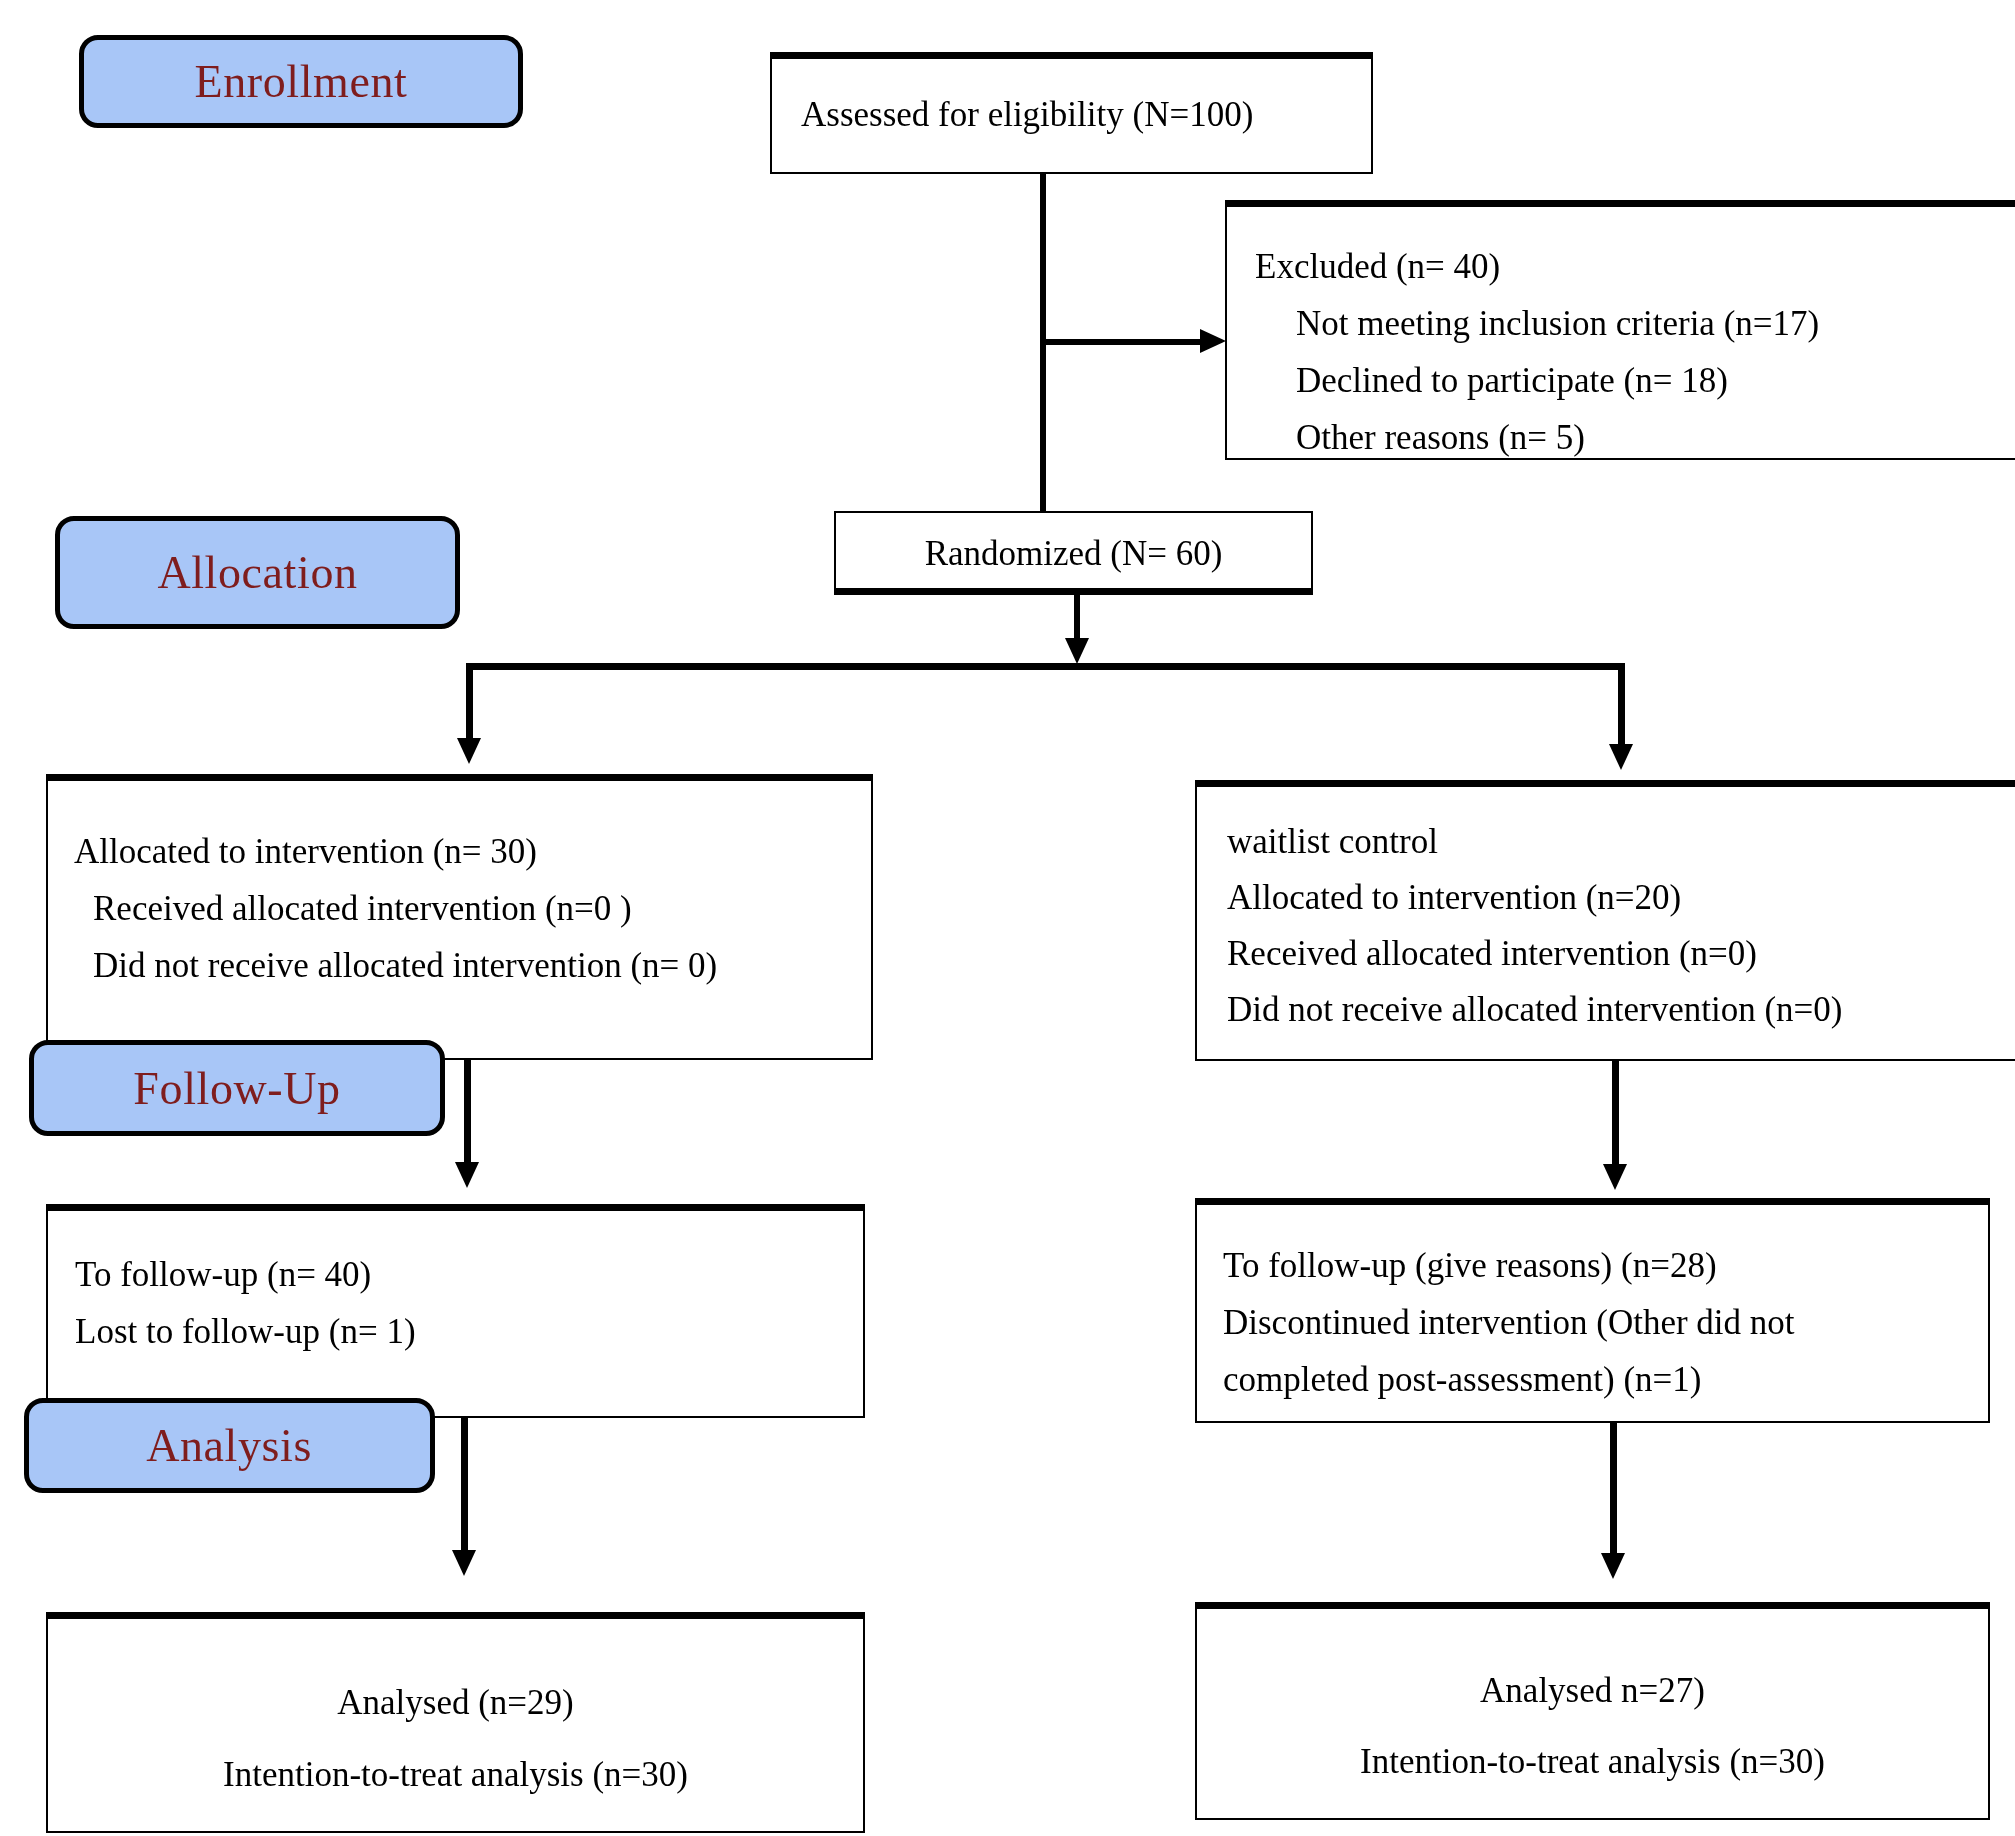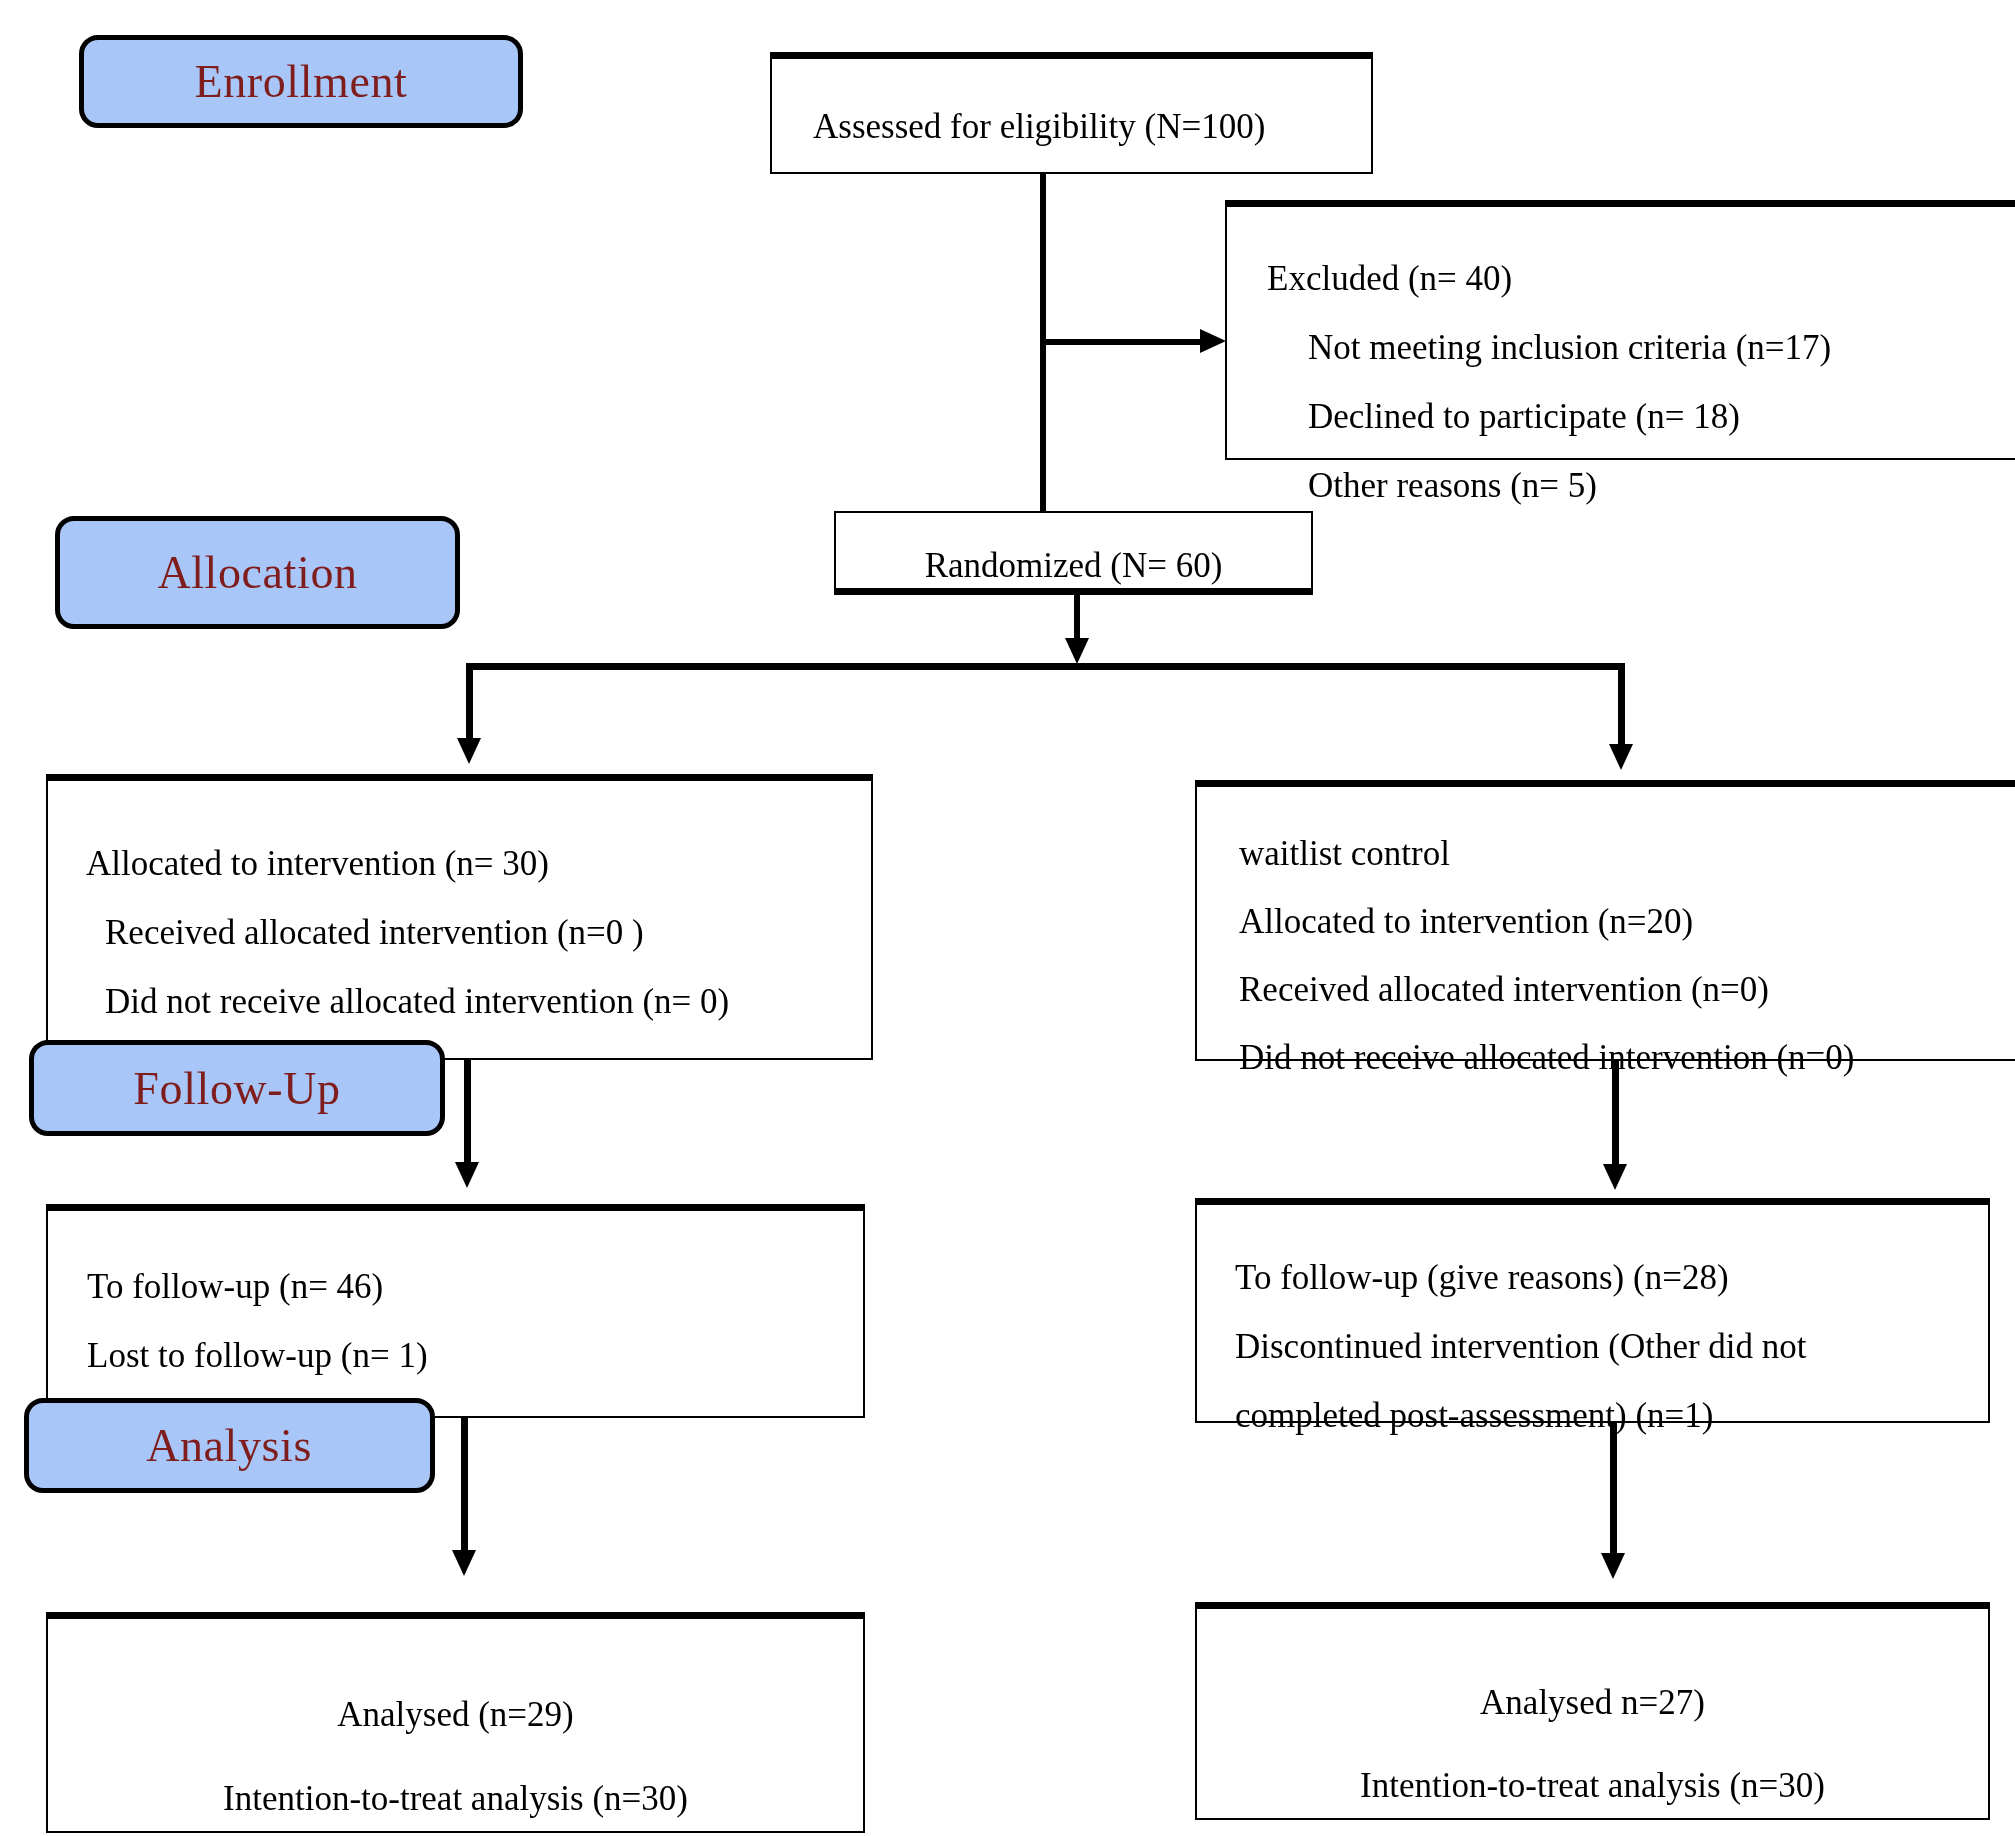--- a/index.html
+++ b/index.html
@@ -35,21 +35,21 @@
     box-sizing:border-box;
     z-index:20;
   }
   .box.thick-top{border-top-width:7.9px;}
   .box-inner{
     position:absolute;
     left:0;right:0;
     box-sizing:border-box;
   }
   .line{
-    margin:12px;
+    margin:0;
     padding:0;
     white-space:nowrap;
     color:#000000;
   }
   .indent1{padding-left:41px;}
   .center{text-align:center;}
   
   .vline{position:absolute;background:#000000;z-index:10;}
   .hline{position:absolute;background:#000000;z-index:10;}
   .arrow-down{
@@ -151,21 +151,21 @@
     <div class="box-inner" style="top:27px;padding-left:30px;">
       <div class="line" style="font-size:35px;line-height:56px;">waitlist control</div>
       <div class="line" style="font-size:35px;line-height:56px;">Allocated to intervention (n=20)</div>
       <div class="line" style="font-size:35px;line-height:56px;">Received allocated intervention (n=0)</div>
       <div class="line" style="font-size:35px;line-height:56px;">Did not receive allocated intervention (n=0)</div>
     </div>
   </div>
 
   <div class="box thick-top" style="left:46px;top:1204px;width:819px;height:214px;">
     <div class="box-inner" style="top:35px;padding-left:27px;">
-      <div class="line" style="font-size:35px;line-height:57px;">To follow-up (n= 46)</div>
+      <div class="line" style="font-size:35px;line-height:57px;">To follow-up (n= 40)</div>
       <div class="line" style="font-size:35px;line-height:57px;">Lost to follow-up (n= 1)</div>
     </div>
   </div>
 
   <div class="box thick-top" style="left:1195px;top:1198px;width:795px;height:225px;">
     <div class="box-inner" style="top:31.5px;padding-left:26px;">
       <div class="line" style="font-size:35px;line-height:57px;">To follow-up (give reasons) (n=28)</div>
       <div class="line" style="font-size:35px;line-height:57px;">Discontinued intervention (Other did not</div>
       <div class="line" style="font-size:35px;line-height:57px;">completed post-assessment) (n=1)</div>
     </div>

